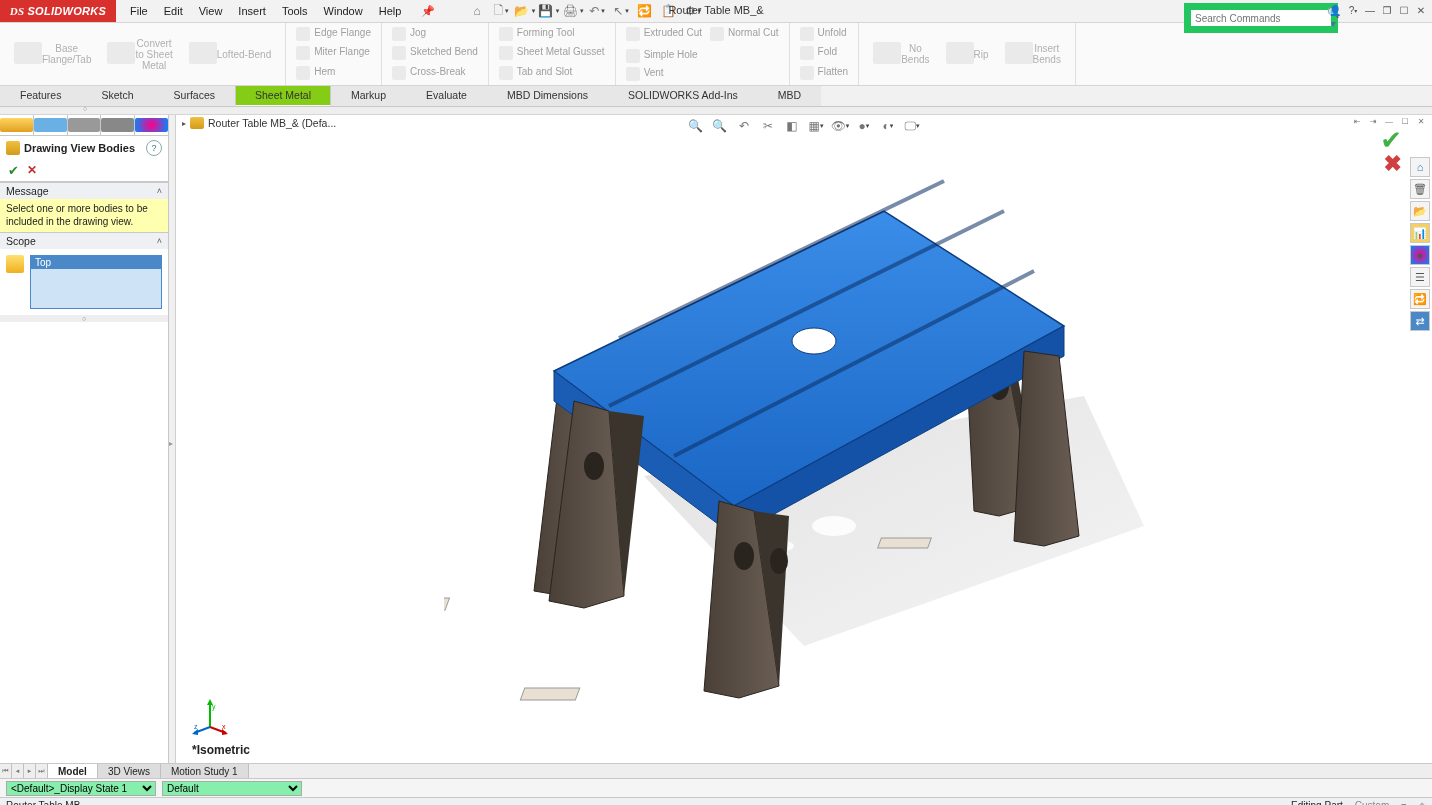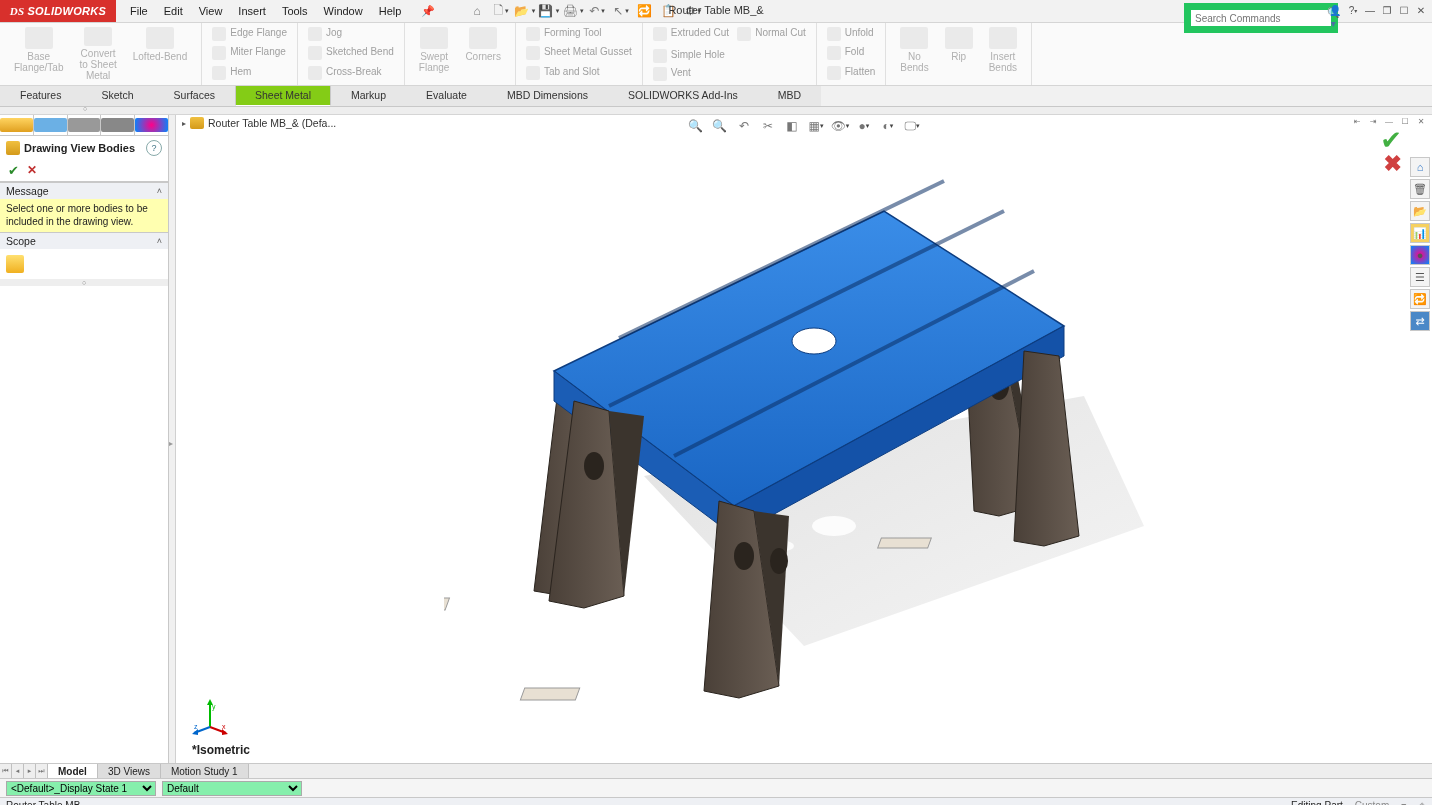--- a/index.html
+++ b/index.html
@@ -14,21 +14,21 @@
 .qbtn .dd{font-size:7px;margin-left:2px;color:#444}
 .doc-title{position:absolute;left:50%;transform:translateX(-50%);top:4px;font-size:11px;color:#333}
 .search-wrap{position:absolute;right:94px;top:3px;width:140px;height:16px;border:7px solid #22c55e;background:#fff;display:flex;align-items:center}
 .search-ico{width:14px;height:14px;background:#4a6fa3;margin:0 2px;border-radius:1px}
 .search-input{border:none;outline:none;font-size:10px;color:#888;flex:1;padding:0}
 .search-arrow{width:14px;text-align:center;color:#4a6fa3;font-size:10px}
 .titlebar-right{position:absolute;right:4px;top:3px;display:flex;align-items:center;gap:3px}
 .titlebar-right div{width:14px;height:14px;display:flex;align-items:center;justify-content:center;color:#555;font-size:10px;cursor:pointer}
 .ribbon{height:62px;background:#fafafa;border-bottom:1px solid #d5d5d5;display:flex;align-items:stretch}
 .rgrp{display:flex;flex-direction:column;padding:2px 6px;border-right:1px solid #e0e0e0;justify-content:flex-start}
-.rbtn-big{display:flex;flex-direction:column;align-items:center;justify-content:flex-start;padding:2px 8px;color:#b0b0b0;font-size:10px;text-align:center;line-height:1.1;cursor:default}
+.rbtn-big{display:flex;align-items:center;justify-content:flex-start;padding:2px 8px;color:#b0b0b0;font-size:10px;text-align:center;line-height:1.1;cursor:default}
 .rbtn-big .ic{width:28px;height:22px;background:#eaeaea;margin-bottom:2px;border-radius:2px}
 .rbtn-sm{display:flex;align-items:flex-start;gap:4px;padding:2px 4px;color:#a0a0a0;font-size:10px;cursor:default;height:18px}
 .rbtn-sm .ic{width:14px;height:14px;background:#eaeaea;border-radius:2px}
 .rgrp-cols{display:flex;flex-direction:column;justify-content:space-around}
 .tabs{height:20px;background:#f1f1f1;border-bottom:1px solid #c8c8c8;display:flex;align-items:stretch}
 .tab{padding:3px 19px;border:1px solid transparent;border-top:none;font-size:10.5px;color:#333;cursor:pointer;background:#e7e7e7}
 .tab.active{background:#84cc16;border-color:#c8c8c8;border-bottom-color:#fff}
 .grip{height:7px;background:#eee;border-bottom:1px solid #d5d5d5;position:relative}
 .grip::after{content:"○";position:absolute;left:83px;top:-2px;font-size:7px;color:#888}
 .content{display:flex;height:calc(100% - 22px - 62px - 20px - 7px - 14px - 18px - 14px)}
@@ -166,31 +166,20 @@
       </div>
     <div class="rbtn-sm">
         <div class="ic"></div>
         <span>Sketched Bend</span>
       </div>
     <div class="rbtn-sm">
         <div class="ic"></div>
         <span>Cross-Break</span>
       </div>
   </div>
-  <div class="rgrp" style="flex-direction:row">
-    <div class="rbtn-big">
-        <div class="ic"></div>
-        <span style="white-space:pre">Swept
-Flange</span>
-      </div>
-    <div class="rbtn-big">
-        <div class="ic"></div>
-        <span>Corners</span>
-      </div>
-  </div>
   <div class="rgrp rgrp-cols">
     <div class="rbtn-sm">
         <div class="ic"></div>
         <span>Forming Tool</span>
       </div>
     <div class="rbtn-sm">
         <div class="ic"></div>
         <span>Sheet Metal Gusset</span>
       </div>
     <div class="rbtn-sm">
@@ -298,20 +287,23 @@
         </div>
       <div class="msg">Select one or more bodies to be included in the drawing view.</div>
     </div>
     <div class="section">
       <div class="sec-head">
           <span>Scope</span>
           <span class="chev">˄</span>
         </div>
       <div class="scope-body">
         <div class="scope-ic"></div>
+        <div class="scope-list">
+          <div class="scope-item">Top</div>
+        </div>
       </div>
     </div>
     <div class="side-grip">○</div>
   </div>
   <div class="side-splitter"></div>
   <div class="viewport">
     <div class="bc">
       <span class="tri">▸</span>
       <div class="fic"></div>
       <span>Router Table MB_&amp;  (Defa...</span>

